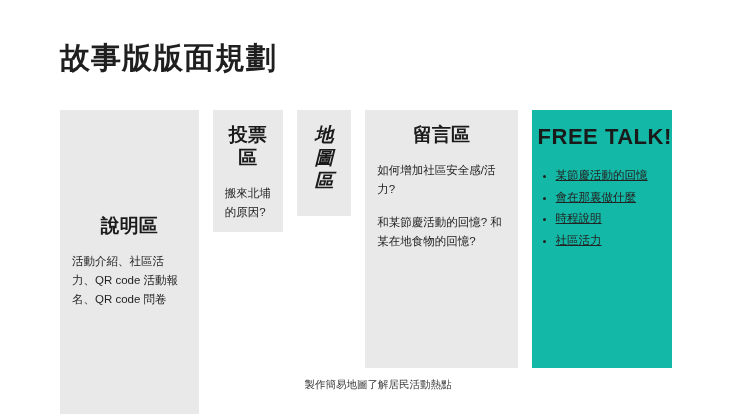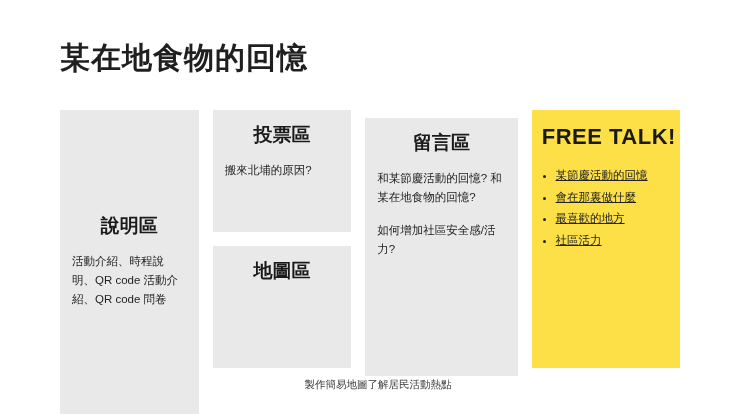--- a/index.html
+++ b/index.html
@@ -34,41 +34,41 @@
     position: absolute;
     left: 60px;
     top: 110px;
     width: 620px;
     display: flex;
     gap: 14px;
     align-items: flex-start;
   }
   .col {
     display: flex;
-    flex-direction: column;
+    flex-direction: row;
     gap: 14px;
   }
   .col-1 { width: 142px; }
   .col-2 { width: 142px; }
-  .col-3 { width: 156px; margin-top: 8px; }
+  .col-3 { width: 156px; }
   .col-4 { width: 152px; }
 
   .card {
     background: #e9e9e9;
     box-sizing: border-box;
     padding: 14px 12px;
   }
   .card.plain {
-    background: #fde047;
+    background: #14b8a6;
     padding-left: 6px;
     padding-right: 0;
   }
   .card-1 { height: 304px; display: flex; flex-direction: column; justify-content: center; }
   .card-2 { height: 122px; }
-  .card-3 { height: 122px; }
+  .card-3 { height: 106px; font-style: italic; }
   .card-4 { height: 258px; }
   .card-5 { height: 258px; }
 
   .card-heading {
     font-size: 19px;
     font-weight: bold;
     text-align: center;
     color: #1a1a1a;
     margin: 0 0 14px 0;
     line-height: 1.2;
@@ -110,56 +110,56 @@
     text-align: center;
     font-size: 10.5px;
     color: #3a3a3a;
   }
 </style>
 </head>
 <body>
 
 <div class="slide">
 
-  <div class="slide-title">某在地食物的回憶</div>
+  <div class="slide-title">故事版版面規劃</div>
 
   <div class="columns">
 
     <div class="col col-1">
       <div class="card card-1">
         <div class="card-heading">說明區</div>
-        <p class="card-body">活動介紹、時程說明、QR code 活動介紹、QR code 問卷</p>
+        <p class="card-body">活動介紹、社區活力、QR code 活動報名、QR code 問卷</p>
       </div>
     </div>
 
     <div class="col col-2">
       <div class="card card-2">
         <div class="card-heading">投票區</div>
         <p class="card-body">搬來北埔的原因?</p>
       </div>
       <div class="card card-3">
         <div class="card-heading">地圖區</div>
       </div>
     </div>
 
     <div class="col col-3">
       <div class="card card-4">
         <div class="card-heading">留言區</div>
+        <p class="card-body left">如何增加社區安全感/活力?</p>
         <p class="card-body left">和某節慶活動的回憶? 和某在地食物的回憶?</p>
-        <p class="card-body left">如何增加社區安全感/活力?</p>
       </div>
     </div>
 
     <div class="col col-4">
       <div class="card plain card-5">
         <div class="card-heading big">FREE TALK!</div>
         <ul class="bullets">
           <li>某節慶活動的回憶</li>
           <li>會在那裏做什麼</li>
-          <li>最喜歡的地方</li>
+          <li>時程說明</li>
           <li>社區活力</li>
         </ul>
       </div>
     </div>
 
   </div>
 
   <div class="footnote">製作簡易地圖了解居民活動熱點</div>
 
 </div>

